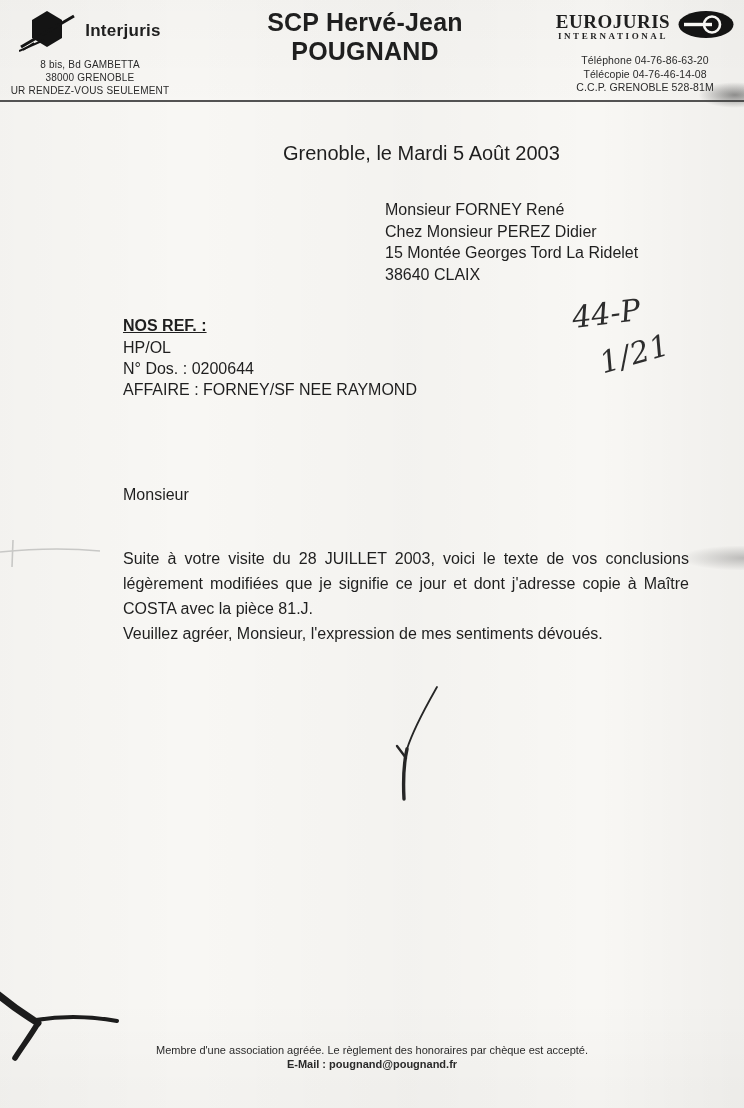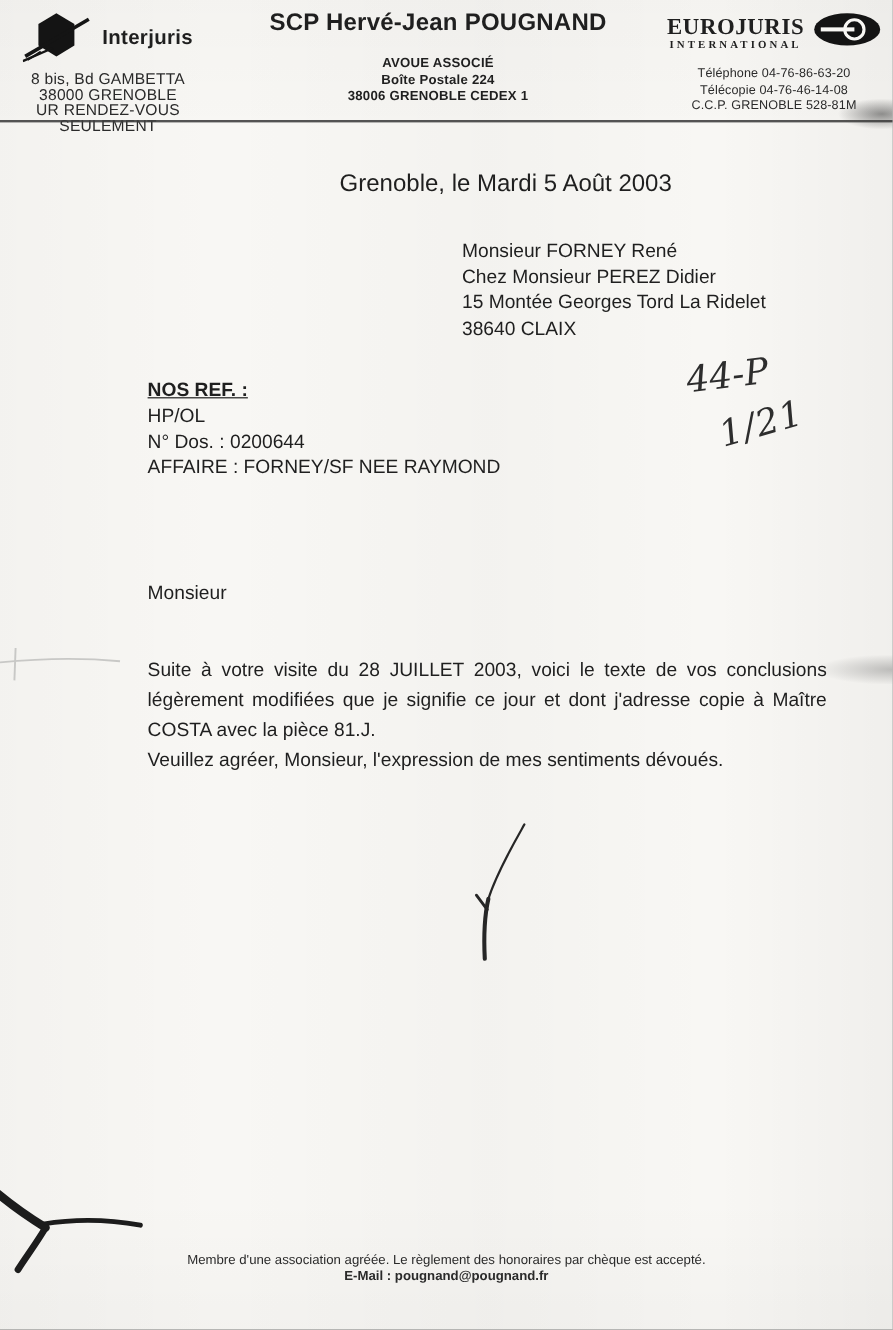--- a/index.html
+++ b/index.html
@@ -14,24 +14,24 @@
     font-family:"Liberation Sans", sans-serif;
     color:#1f1f1f;
     overflow:hidden;
   }
   .abs{position:absolute;}
 
   
   .lh-left{left:0;top:6px;width:180px;text-align:center;}
   .lh-left .logo-row{display:flex;align-items:center;justify-content:center;gap:8px;}
   .lh-left .logo-name{font-size:17px;font-weight:bold;letter-spacing:.3px;}
-  .lh-left .addr{margin-top:2px;font-size:13px;line-height:13px;color:#2a2a2a;letter-spacing:.2px;}
+  .lh-left .addr{margin-top:2px;font-size:10px;line-height:13px;color:#2a2a2a;letter-spacing:.2px;}
 
   .lh-center{left:200px;top:8px;width:330px;text-align:center;}
-  .lh-center .firm{font-size:20px;font-weight:bold;letter-spacing:.2px;}
+  .lh-center .firm{font-size:25px;font-weight:bold;letter-spacing:.2px;}
   .lh-center .sub{margin-top:16px;font-size:11px;font-weight:bold;line-height:13.5px;letter-spacing:.2px;}
 
   .lh-right{left:550px;top:10px;width:190px;text-align:center;}
   .lh-right .ej-row{display:flex;align-items:center;justify-content:center;gap:8px;}
   .lh-right .ej-text{font-family:"Liberation Serif", serif;font-weight:bold;line-height:1;}
   .lh-right .ej-name{font-size:19px;letter-spacing:.5px;}
   .lh-right .ej-sub{font-size:9px;letter-spacing:2.6px;margin-top:1px;}
   .lh-right .contact{margin-top:11px;font-size:10.5px;line-height:13.5px;color:#2a2a2a;letter-spacing:.1px;}
 
   .header-rule{left:0;top:100px;width:744px;height:2px;background:#3c3c3c;opacity:.88;}
@@ -80,25 +80,20 @@
     </div>
     <div class="addr">
       <div>8 bis, Bd GAMBETTA</div>
       <div>38000 GRENOBLE</div>
       <div>UR RENDEZ-VOUS SEULEMENT</div>
     </div>
   </div>
 
   <div class="abs lh-center">
     <div class="firm">SCP Hervé-Jean POUGNAND</div>
-    <div class="sub">
-      <div>AVOUE ASSOCIÉ</div>
-      <div>Boîte Postale 224</div>
-      <div>38006 GRENOBLE CEDEX 1</div>
-    </div>
   </div>
 
   <div class="abs lh-right">
     <div class="ej-row">
       <span class="ej-text">
         <div class="ej-name">EUROJURIS</div>
         <div class="ej-sub">INTERNATIONAL</div>
       </span>
       <span>
         <svg width="56" height="29" viewBox="0 0 56 29">

